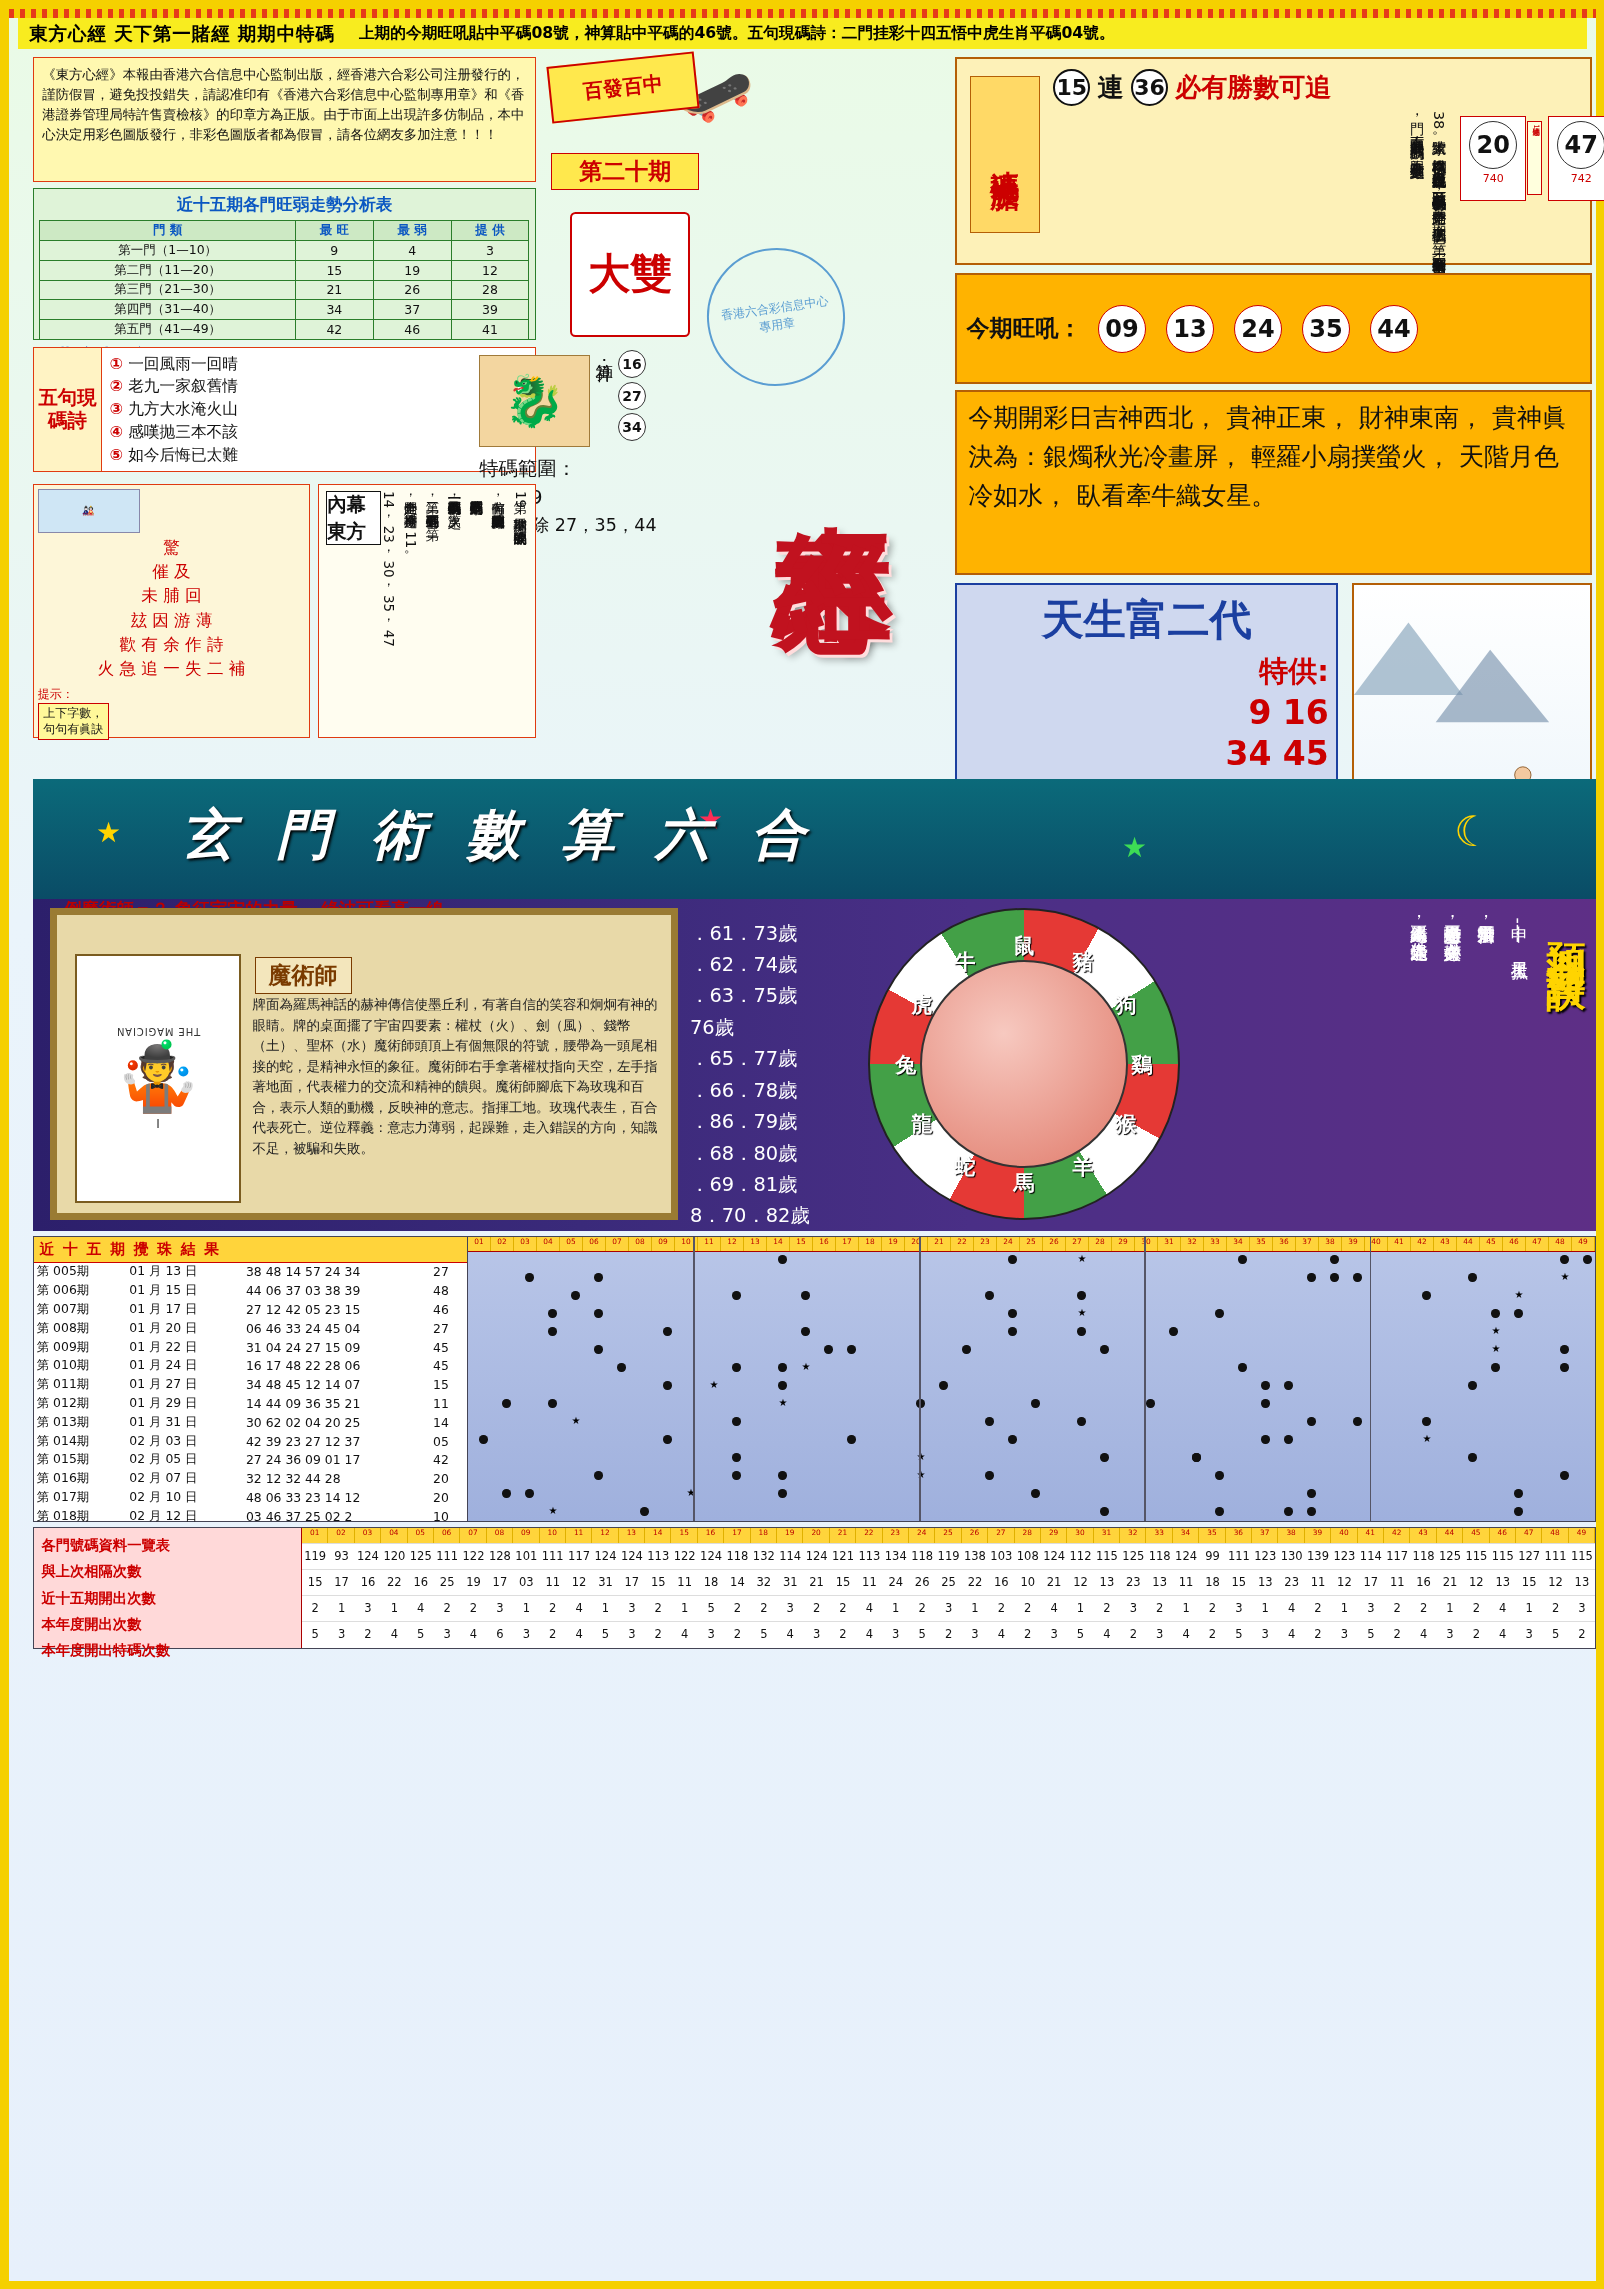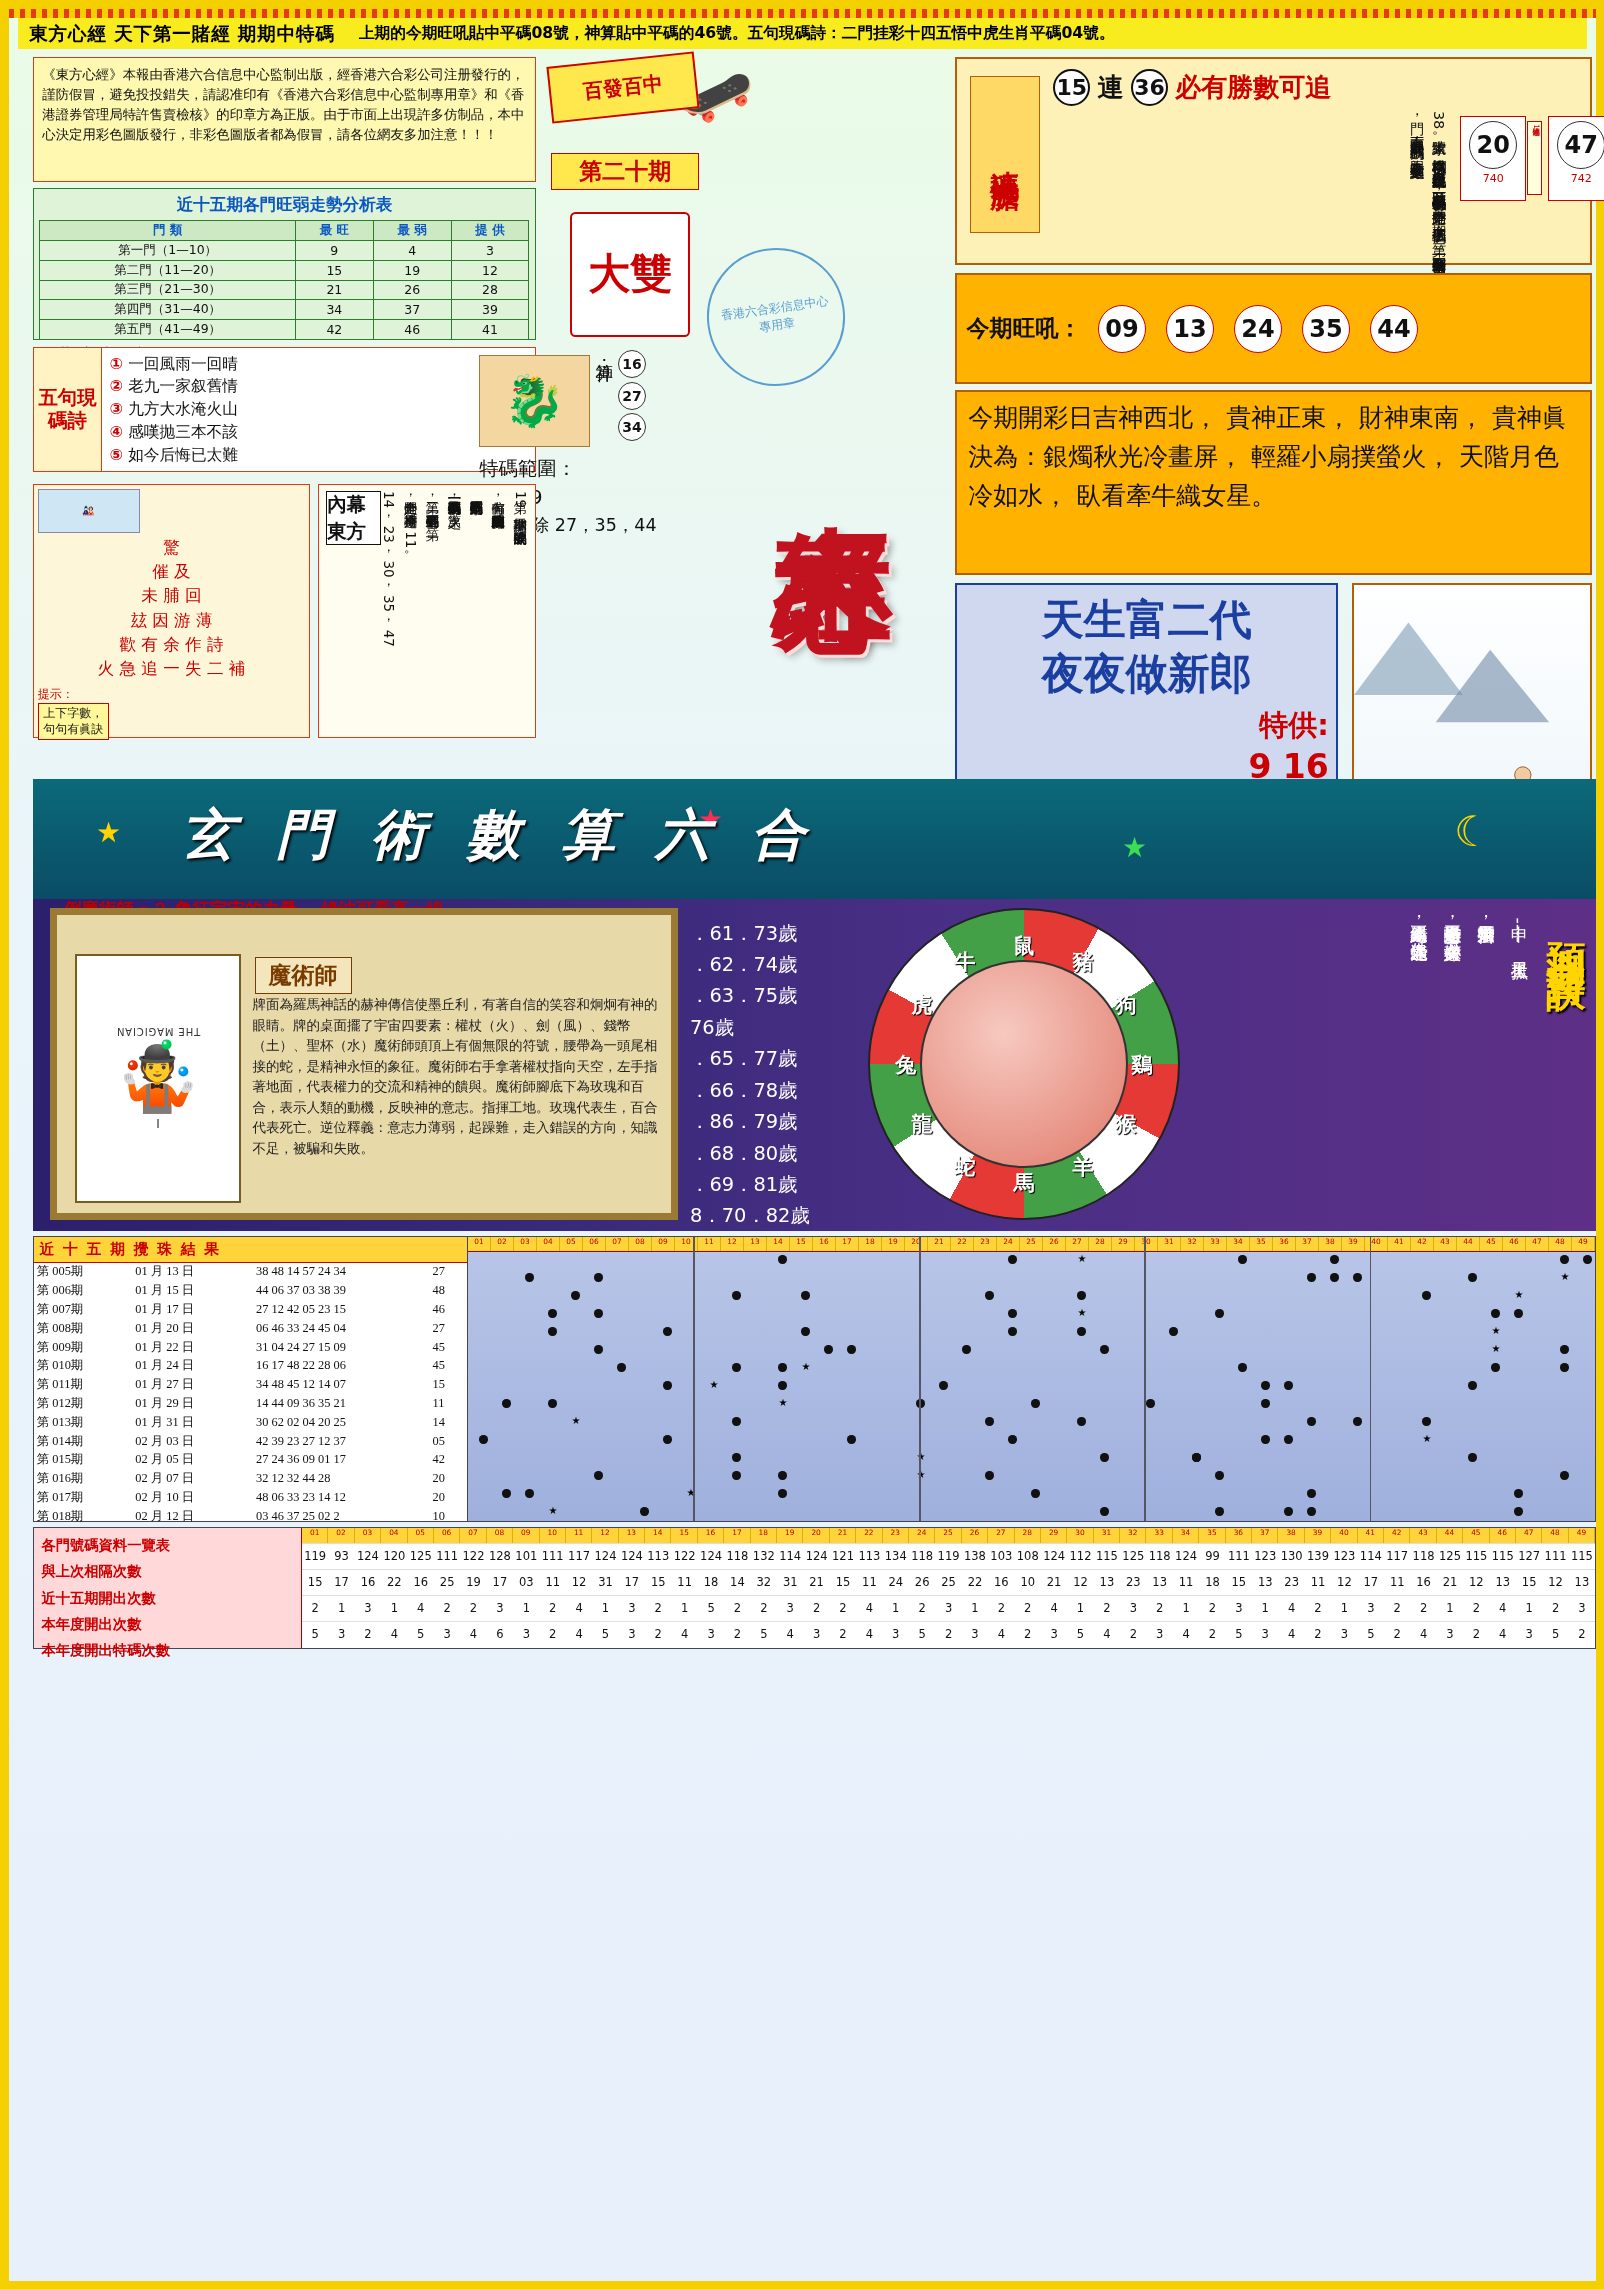--- a/index.html
+++ b/index.html
@@ -321,21 +321,21 @@
   }
   .res-left{
     position:absolute;left:0;top:0;width:434px;height:100%;
     background:#fff;border-right:0.9px solid #445;
   }
   .res-left .hd{
     background:#ffd43b;border-bottom:0.9px solid #c00;color:#c00;font-weight:bold;
     font-size:14.8px;padding:2.8px 5.5px;letter-spacing:1.8px;
   }
   table.res{border-collapse:collapse;width:100%;font-size:12.4px;}
-  table.res td{padding:0.9px 2.8px;color:#111;white-space:nowrap;font-family:Liberation Serif, serif;}
+  table.res td{padding:0.9px 2.8px;color:#111;white-space:nowrap;}
   table.res td.d{ padding-right:5.5px;}
   .dotgrid{position:absolute;left:434px;top:0;right:0;bottom:0;}
   .dotgrid .hdr{
     display:flex;height:14.8px;background:#ffd43b;border-bottom:0.9px solid #a00;
   }
   .dotgrid .hdr i{
     flex:1;font-style:normal;font-size:7.4px;text-align:center;color:#b00;border-right:0.9px solid #e0b000;
   }
   .sep{position:absolute;top:0;bottom:0;width:1.8px;background:#556;}
 
@@ -518,21 +518,20 @@
           </span>
       </div>
     </div>
 
     <div class="blk poem2">
       <span>今期開彩日吉神西北，  貴神正東，  財神東南，  貴神眞決為：銀燭秋光冷畫屏，  輕羅小扇撲螢火，  天階月色冷如水，  臥看牽牛織女星。</span>
     </div>
 
     <div class="blk fuerdai">
       <h3>天生富二代</h3>
-      <h3>夜夜做新郎</h3>
       <div class="sup">特供:</div>
       <div class="nums">9  16</div>
       <div class="nums">34 45</div>
       <div class="art">🧧</div>
     </div>
 
     <div class="blk paint">
       <svg width="100%" height="100%" viewBox="0 0 260 448">
         <path d="M0 120 L60 40 L120 120 Z" fill="#8fa9bf" opacity="0.7"></path>
         <path d="M90 150 L150 70 L215 150 Z" fill="#6f8ba6" opacity="0.6"></path>

